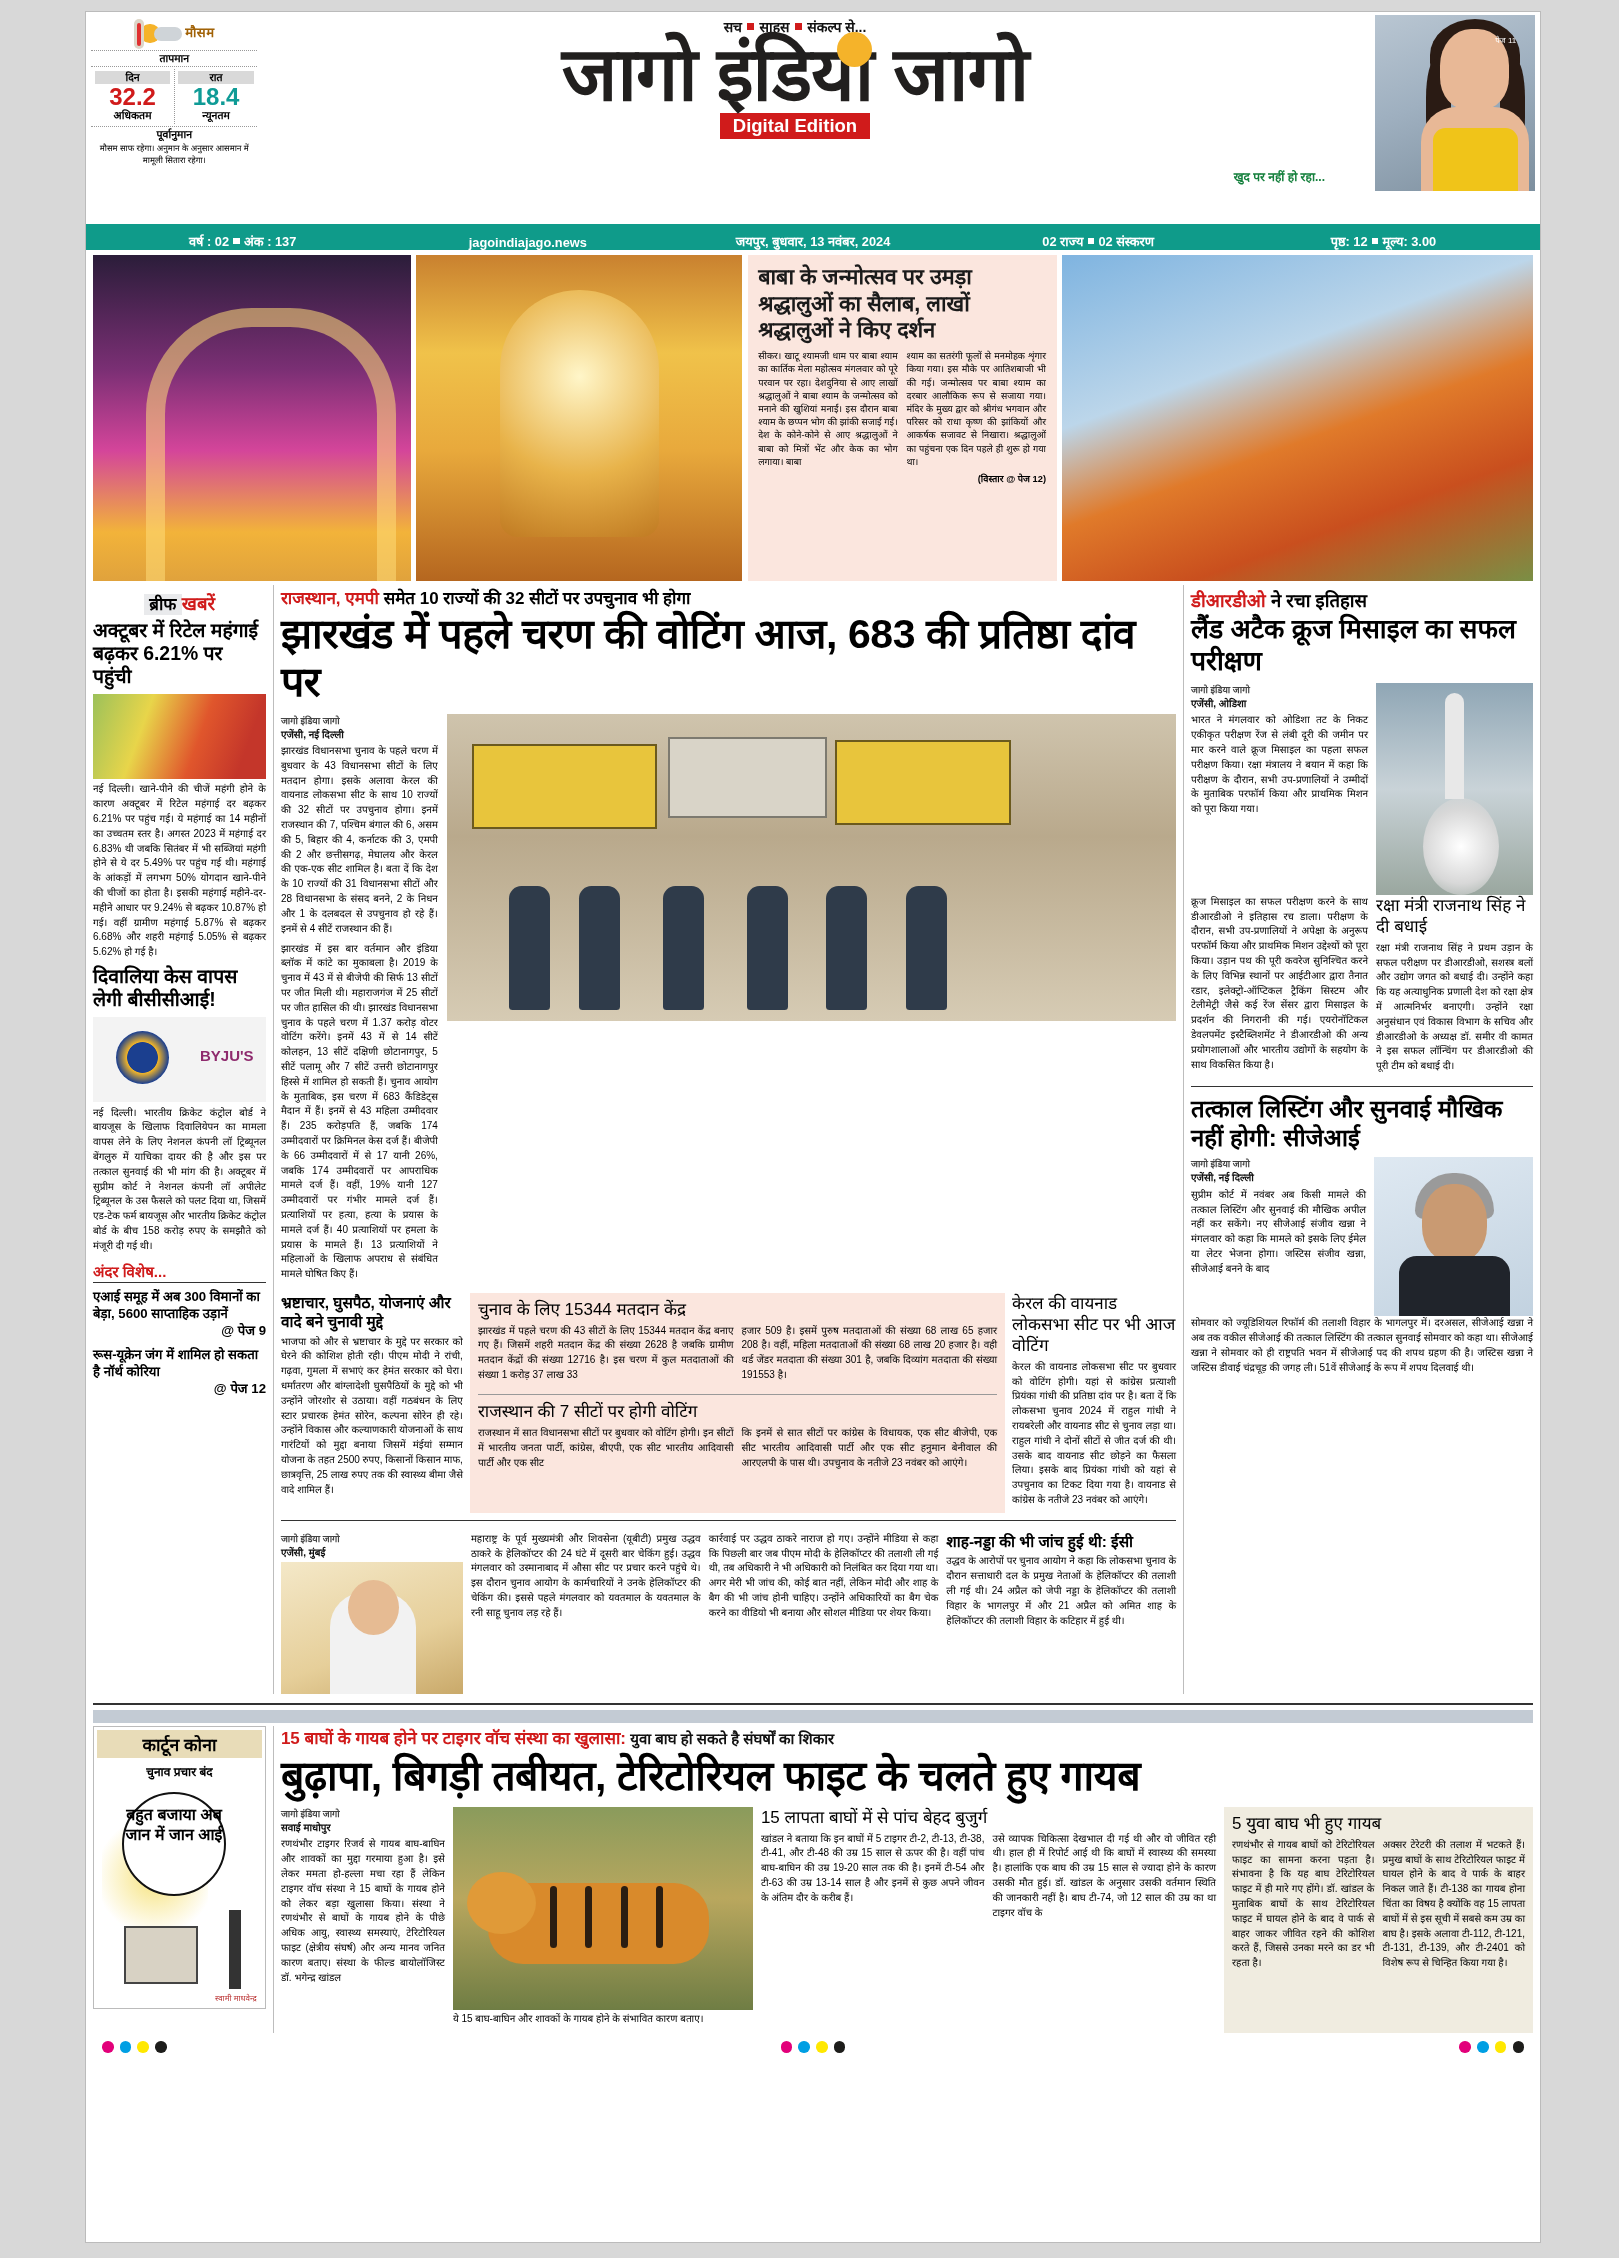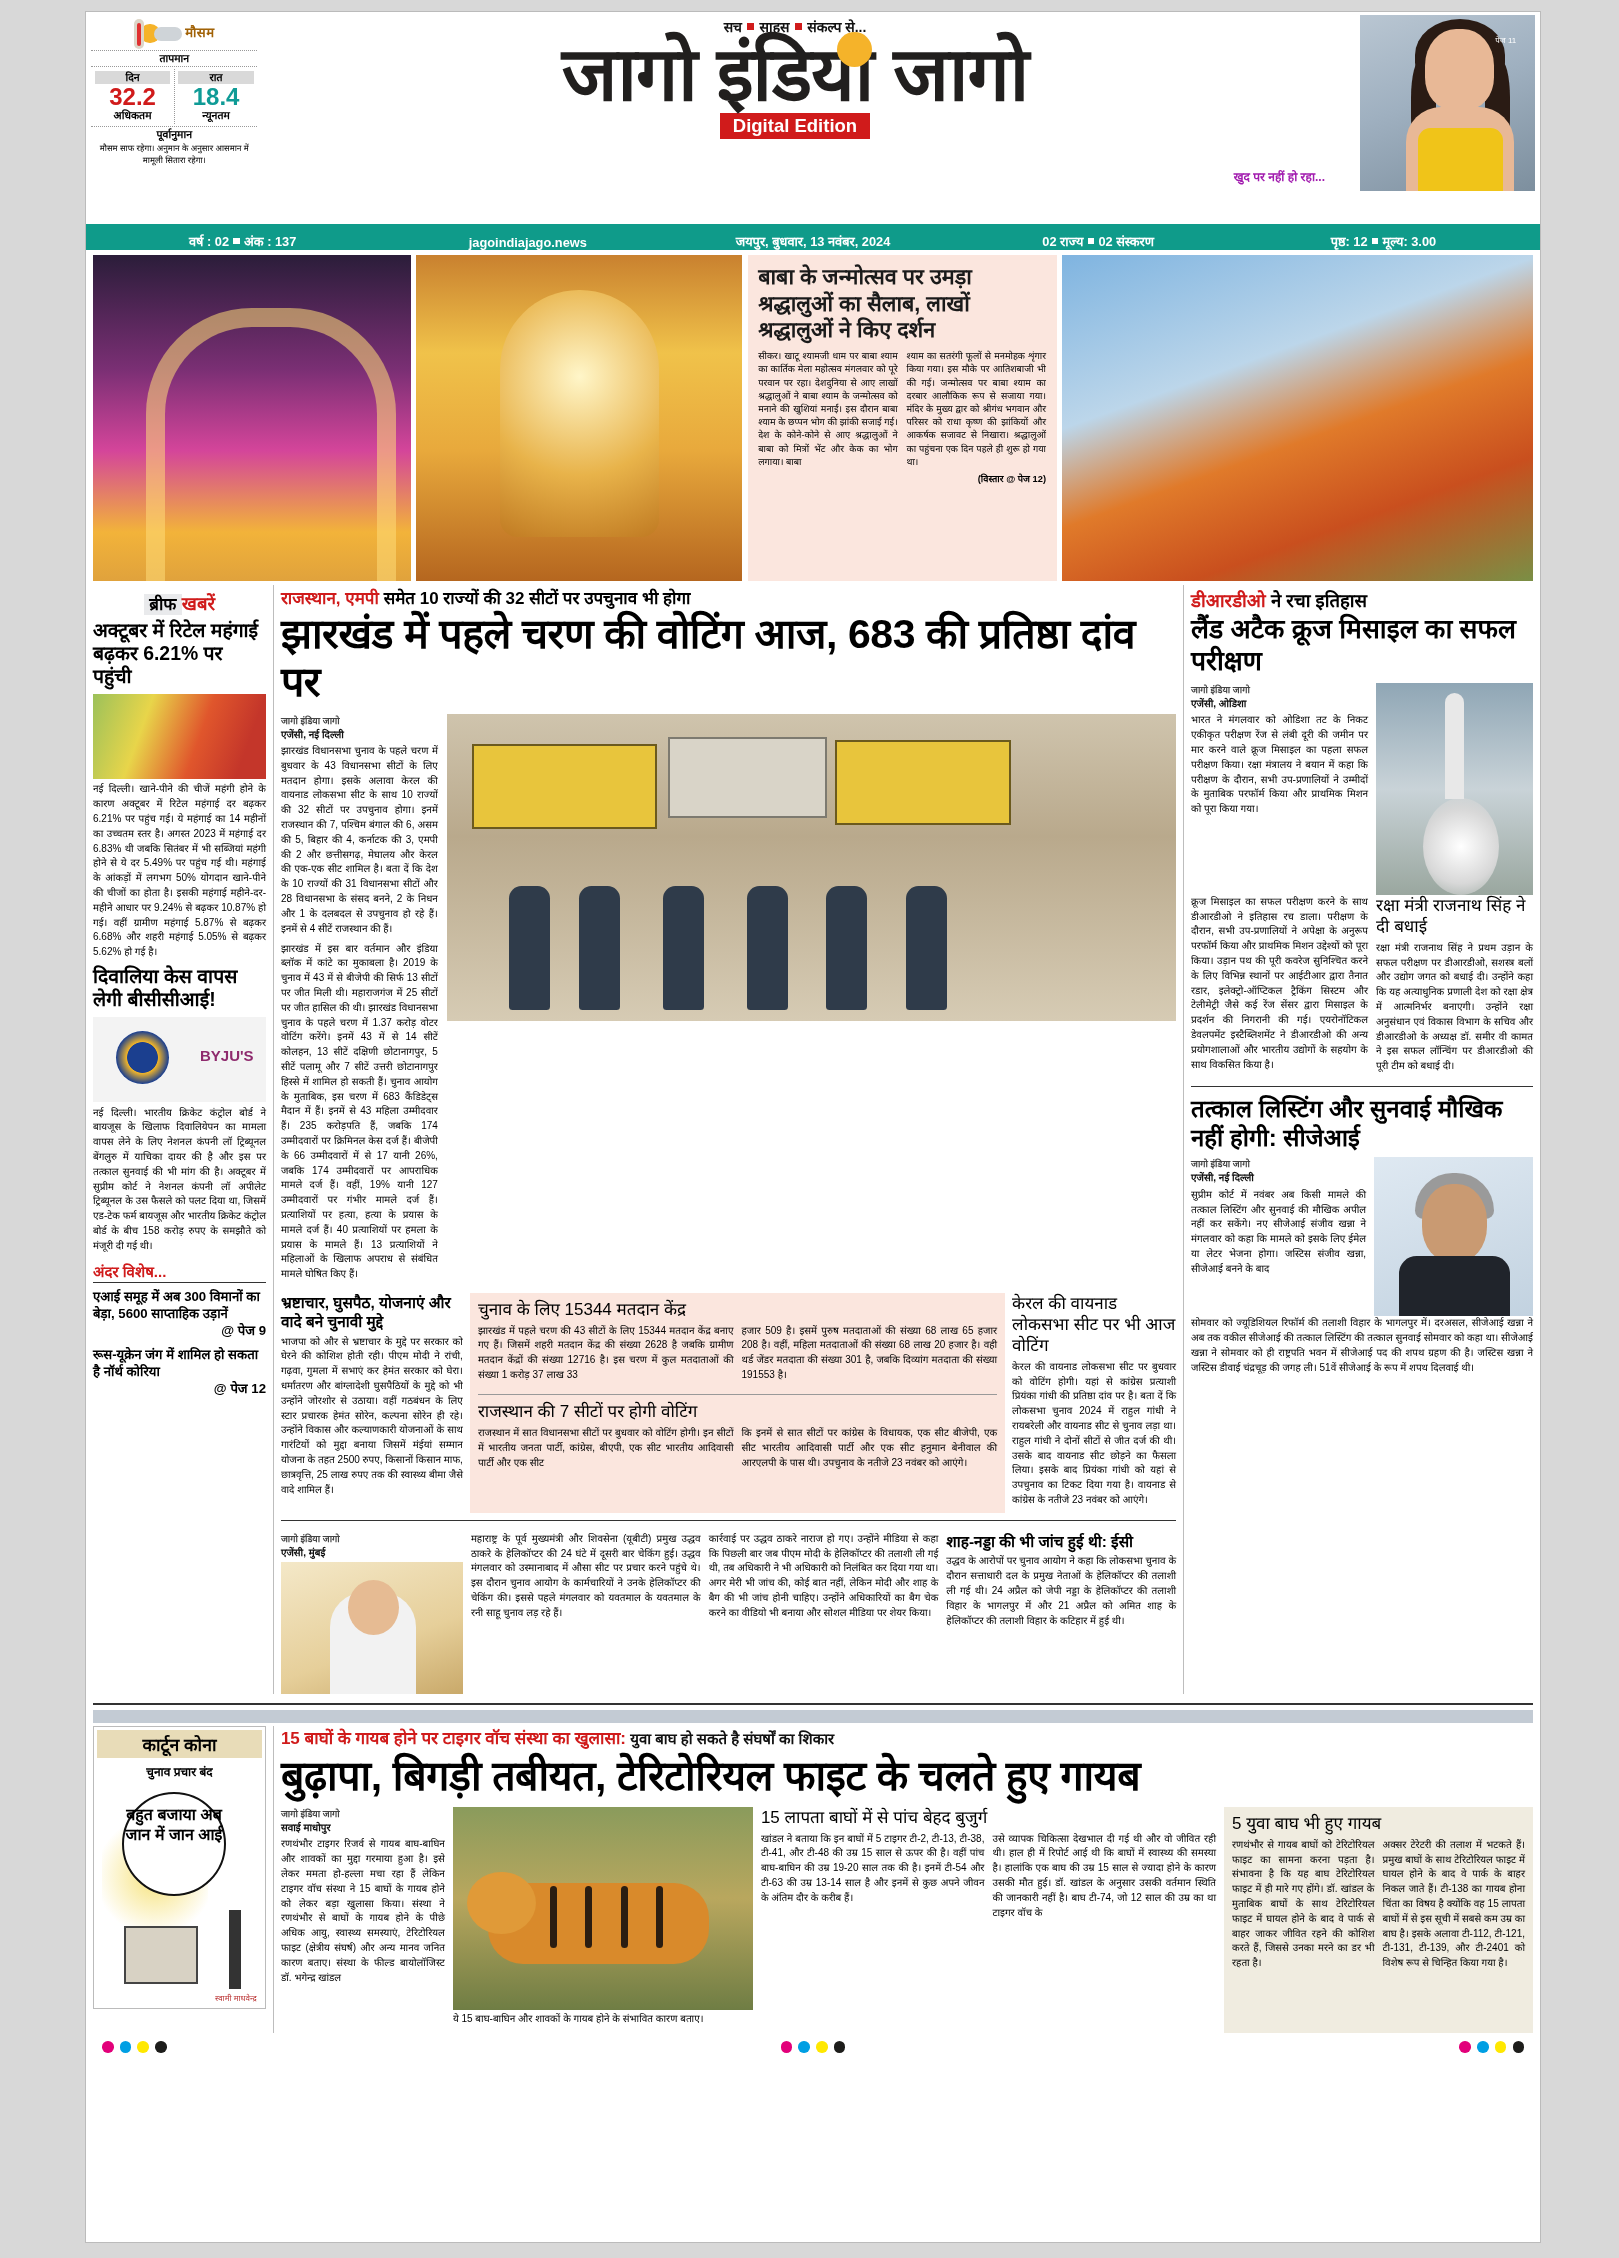--- a/index.html
+++ b/index.html
@@ -39,30 +39,30 @@
   .w-sub{ font-size:10.6px; font-weight:bold; }
   .w-fore{ font-size:10.6px; font-weight:bold; border-top:0.9px dotted #999; margin-top:1.8px; padding-top:0.9px;}
   .w-desc{ font-size:8.4px; line-height:1.35; text-align:center; padding:1.8px 1.8px 0; }
 
   .brandwrap{ position:absolute; left:176px; right:212px; top:5.3px; text-align:center; }
   .tagline{ font-size:14px; font-weight:bold; color:#111; margin-bottom:1.8px;}
   .tagline .sq{ display:inline-block;width:7px;height:7px;background:#d01b1b;margin:0 5.3px;vertical-align:1.8px;}
   .logo{ font-size:75px; font-weight:bold; letter-spacing:-0.9px; color:#211f1e; line-height:.98; position:relative; display:inline-block;}
   .logo .sunb{position:absolute;left:275px;top:-5.3px;width:35px;height:35px;background:#f5b32a;border-radius:50%;}
   .digital{ display:inline-block; background:#d01b1b; color:#fff; font-size:18.5px; font-weight:bold; padding:1.8px 12.4px; margin-top:1.8px;}
-  .modelbox{ position:absolute; right:5.3px; top:3.5px; width:175px; height:176px;
+  .modelbox{ position:absolute; right:5.3px; top:3.5px; width:160px; height:176px;
     background:linear-gradient(160deg,#b9c6d2 0%,#9fb0c0 45%,#7d8f9e 100%); overflow:hidden;}
   .model-face{position:absolute;left:65px;top:14px;width:69px;height:81px;background:#e8b896;border-radius:45% 45% 40% 40%;}
   .model-hair{position:absolute;left:55px;top:3.5px;width:90px;height:72px;background:#2a1b14;border-radius:50% 50% 40% 40%;}
   .model-hair2{position:absolute;left:51px;top:44px;width:25px;height:97px;background:#2a1b14;border-radius:40%;}
   .model-hair3{position:absolute;left:125px;top:44px;width:25px;height:97px;background:#2a1b14;border-radius:40%;}
   .model-body{position:absolute;left:46px;top:92px;width:108px;height:88px;background:#e8b896;border-radius:35px 35px 0 0;}
   .model-dress{position:absolute;left:58px;top:113px;width:85px;height:67px;background:#f0c419;border-radius:12.4px 12.4px 0 0;}
   .model-cap{position:absolute;right:7px;top:21px;font-size:8px;color:#fff;text-align:center;width:44px;line-height:1.2;}
-  .model-txt{position:absolute;right:7px;bottom:3.5px;font-size:12px;font-weight:bold;color:#a21caf;}
+  .model-txt{position:absolute;right:7px;bottom:3.5px;font-size:12px;font-weight:bold;color:#15803d;}
 
   .infobar{ height:26.5px; background:#0f9b8a; color:#fff; display:flex; align-items:flex-end;
     font-size:12.8px; font-weight:bold; padding:0 14px; }
   .infobar > div{ flex:1; text-align:center; }
   .infobar .sq{display:inline-block;width:6.2px;height:6.2px;background:#fff;margin:0 4.4px;vertical-align:1.8px;}
 
   
   .strip{ display:flex; gap:5.3px; padding:5.3px 7px 3.5px 7px; }
   .ph{ position:relative; overflow:hidden; }
   .ph1{ width:318px; height:326px; background:linear-gradient(180deg,#2b1d3a,#7a2f74 35%,#d4459a 60%,#f2b33a 85%,#e0a23c);}

